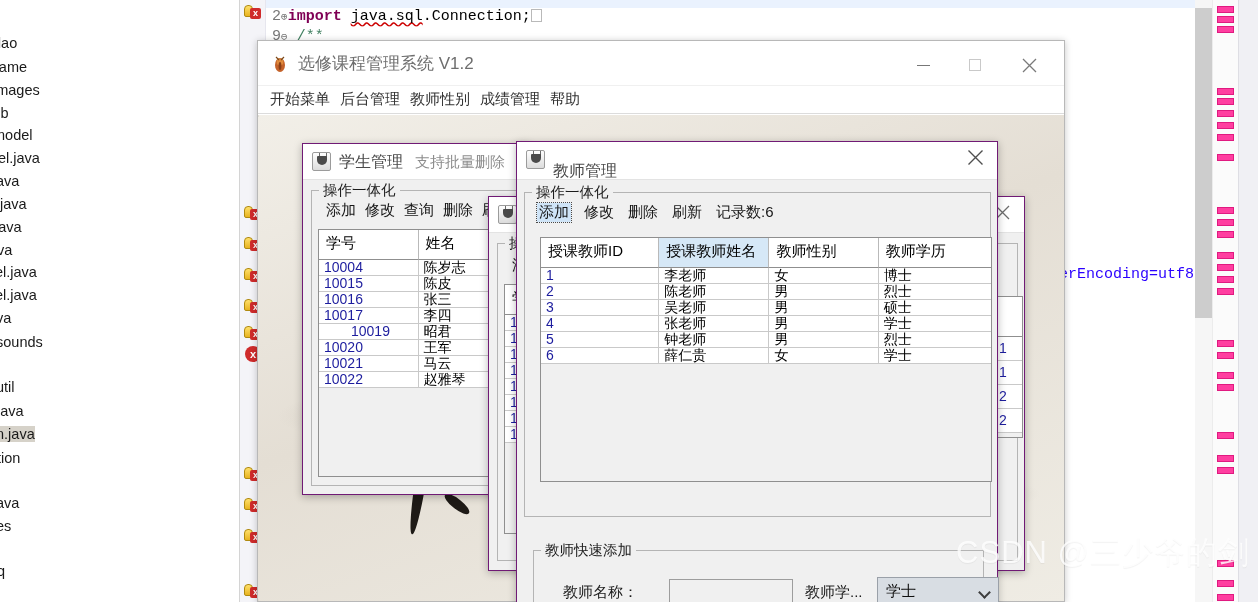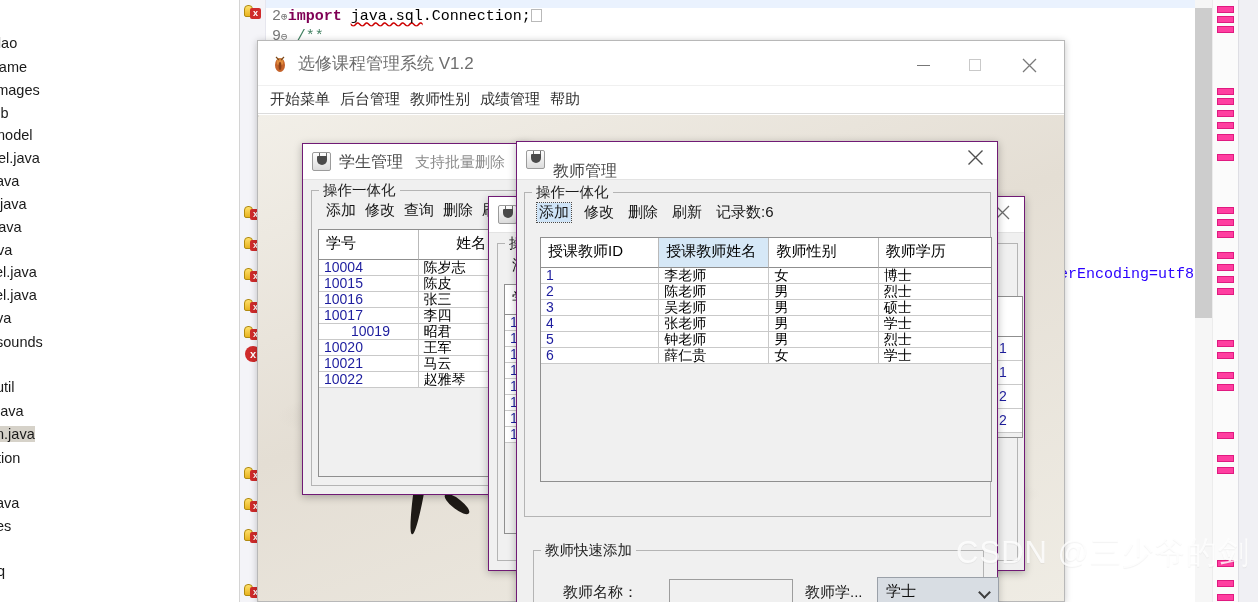--- a/index.html
+++ b/index.html
@@ -397,21 +397,21 @@
             <div class="tbtn" style="left: 14px; top: 0px;">添加</div>
             <div class="tbtn" style="left: 53px; top: 0px;">修改</div>
             <div class="tbtn" style="left: 92px; top: 0px;">查询</div>
             <div class="tbtn" style="left: 131px; top: 0px;">删除</div>
             <div class="tbtn" style="left: 170px; top: 0px;">刷新</div>
             <div class="tbtn" style="left: 209px; top: 0px;">记</div>
           </div>
         <div class="tbl" style="left:6px;top:38px;width:200px;height:248px;">
           <div class="tbl-head">
             <div class="th" style="width:100px;">学号</div>
-            <div class="th" style="width:99px;border-right:none;text-align:center;">姓名</div>
+            <div class="th" style="width:99px;border-right:none;">姓名</div>
           </div>
           <div id="stu-rows">
               <div class="trow">
                 <div class="td num" style="width: 100px;">10004</div>
                 <div class="td" style="width: 99px; border-right: none;">陈岁志</div>
               </div>
               <div class="trow">
                 <div class="td num" style="width: 100px;">10015</div>
                 <div class="td" style="width: 99px; border-right: none;">陈皮</div>
               </div>

